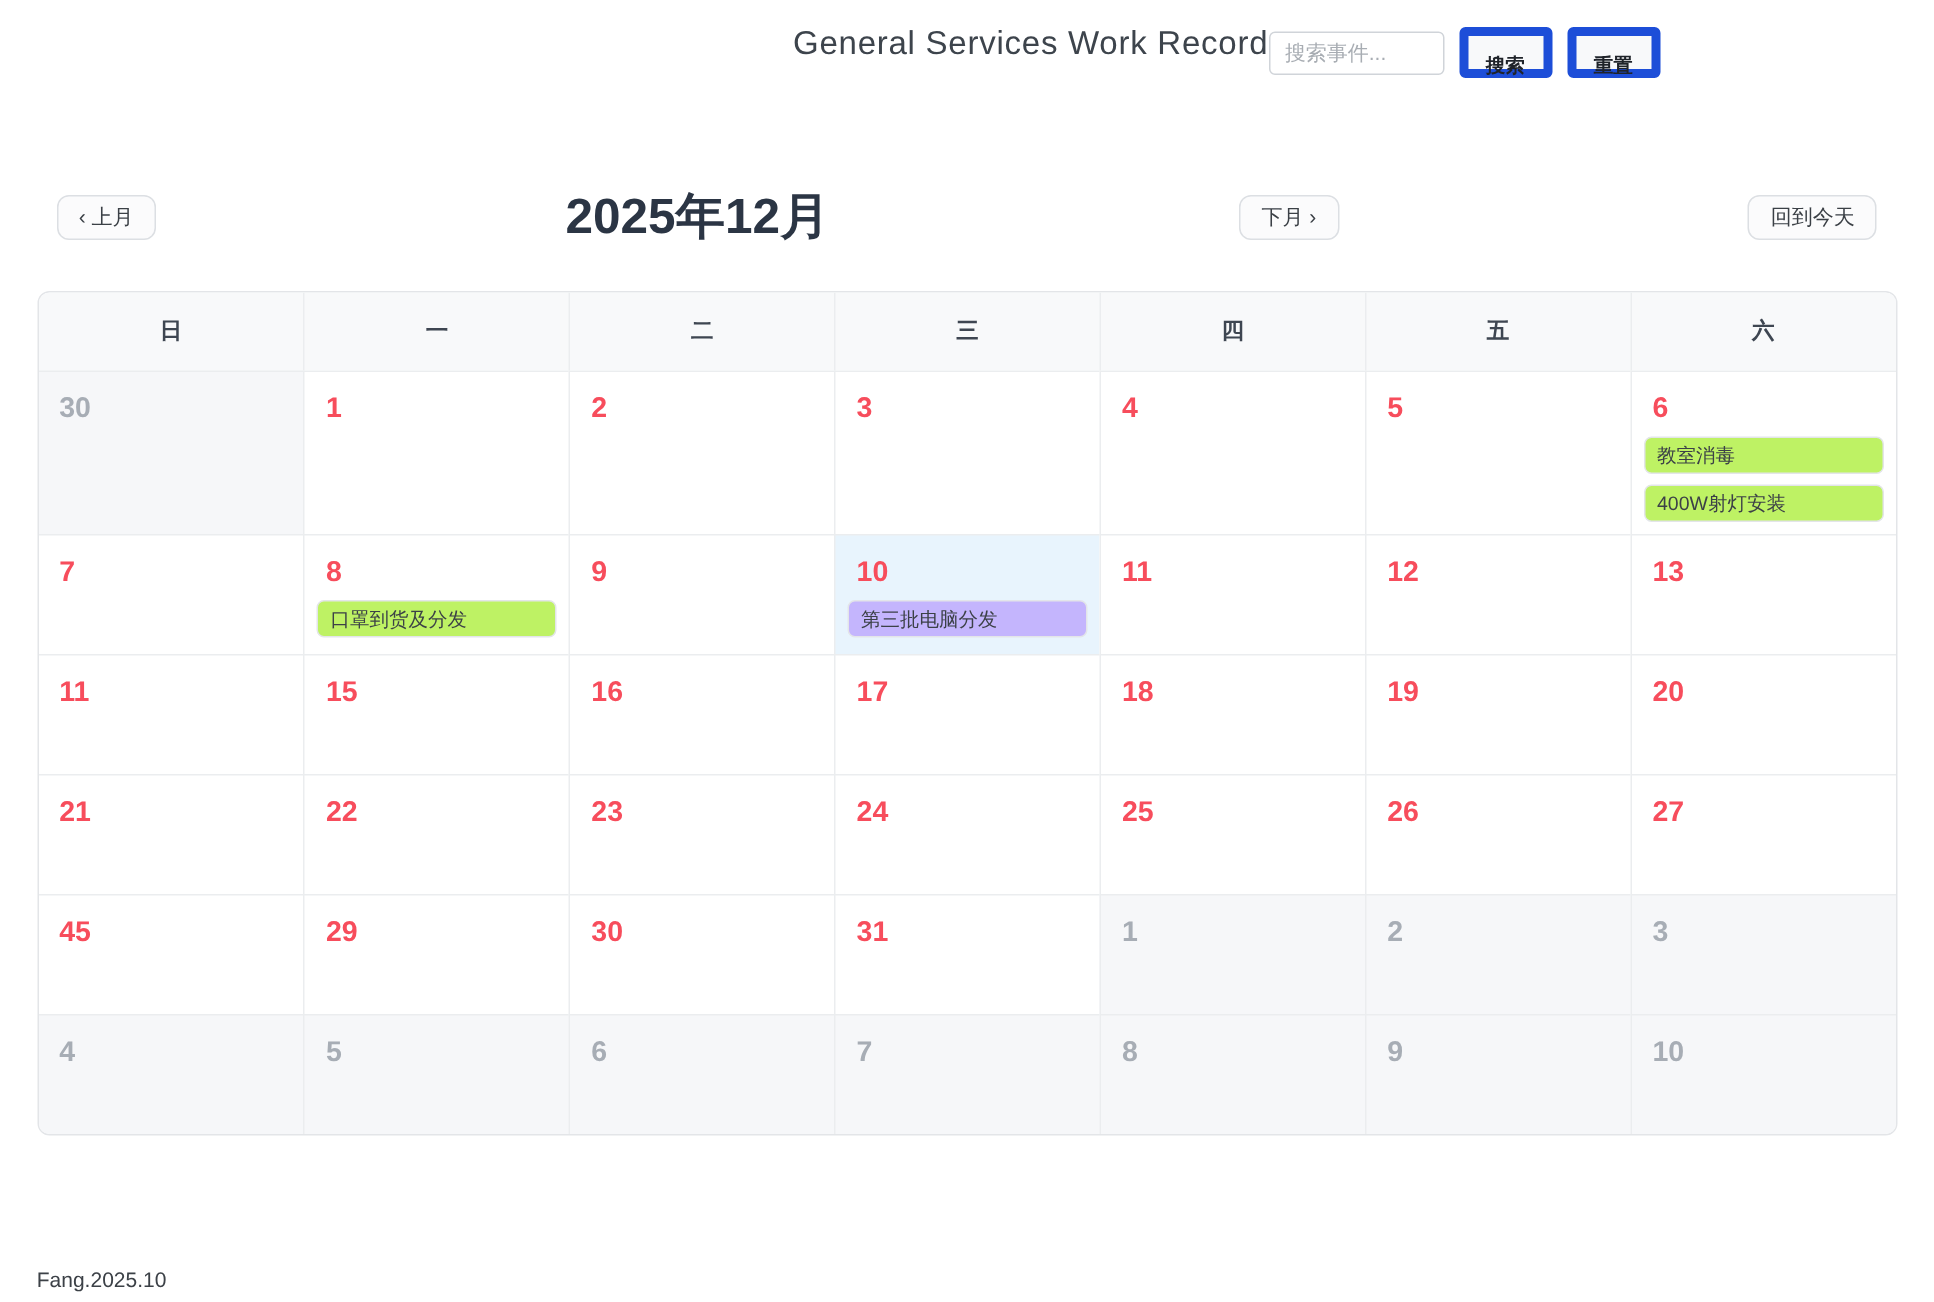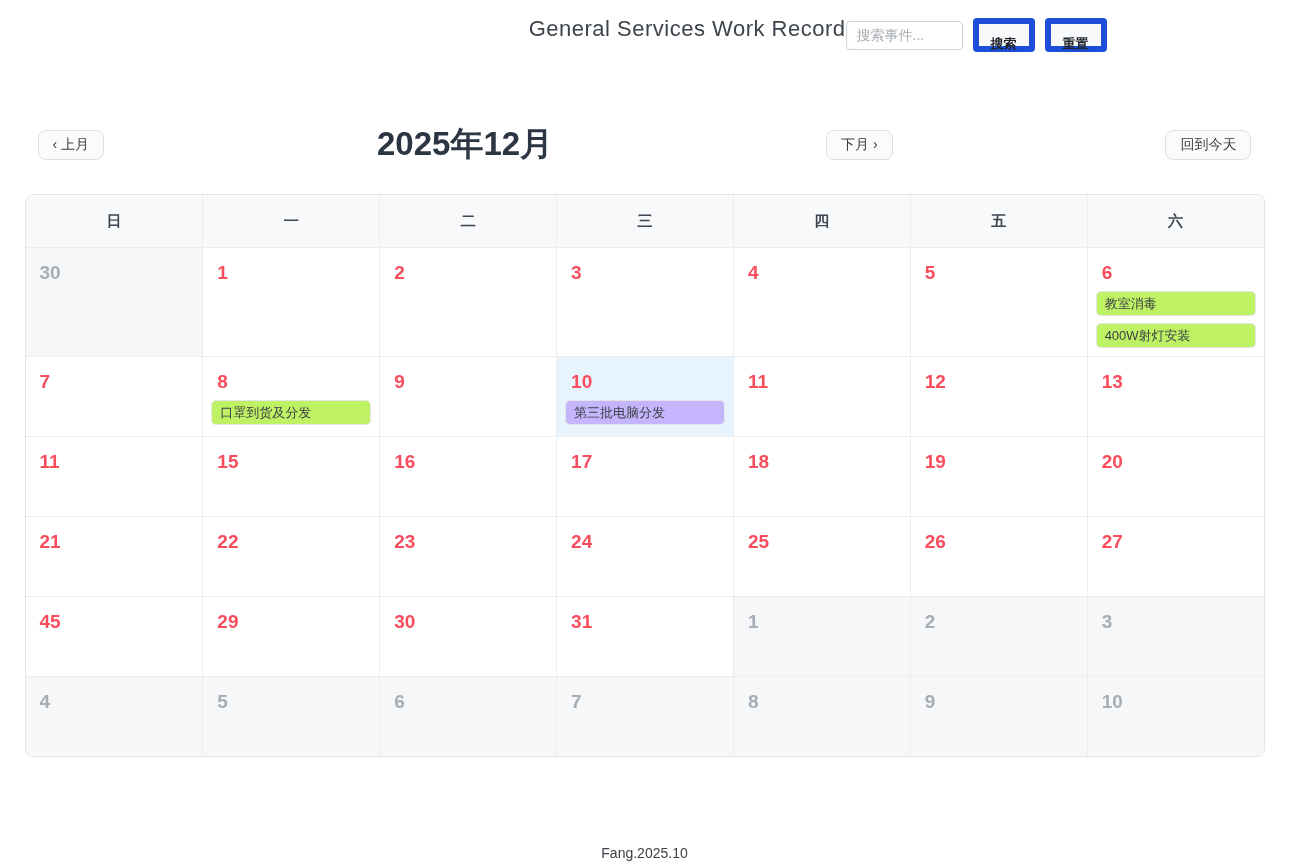--- a/index.html
+++ b/index.html
@@ -73,21 +73,21 @@
   .cell.other .date { color: #a7adb5; }
   .chip {
     margin-top: 7px; padding: 3px 8px;
     background: #bef264; border: 1px solid #e3e5e9; border-radius: 5px;
     font-size: 13px; color: #3c4147; line-height: 17px;
     white-space: nowrap; overflow: hidden; cursor: pointer;
   }
   .cell.today .chip { background: #c4b5fd; }
 
   
-  .footer { text-align: center; font-size: 14px; color: #3c4147; margin: 88px 0 20px; }
+  .footer { text-align: left; font-size: 14px; color: #3c4147; margin: 88px 0 20px; }
 </style>
 </head>
 <body>
 
 <div class="container">
 
   <div class="header">
     <div class="title-wrap">
       <h1 class="page-title">General Services Work Record</h1>
     </div>

